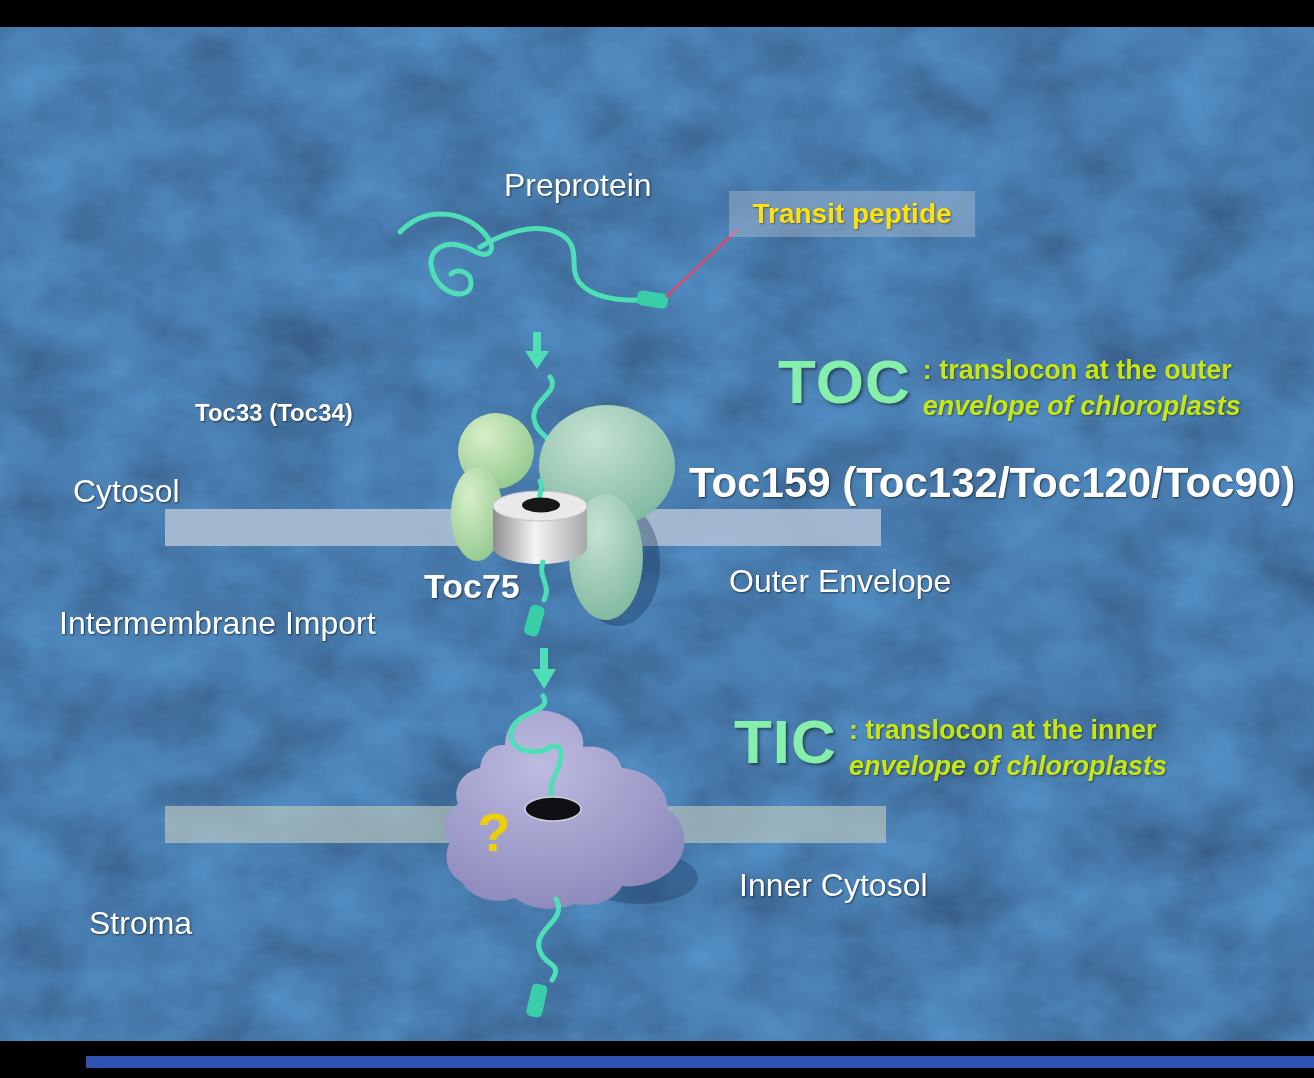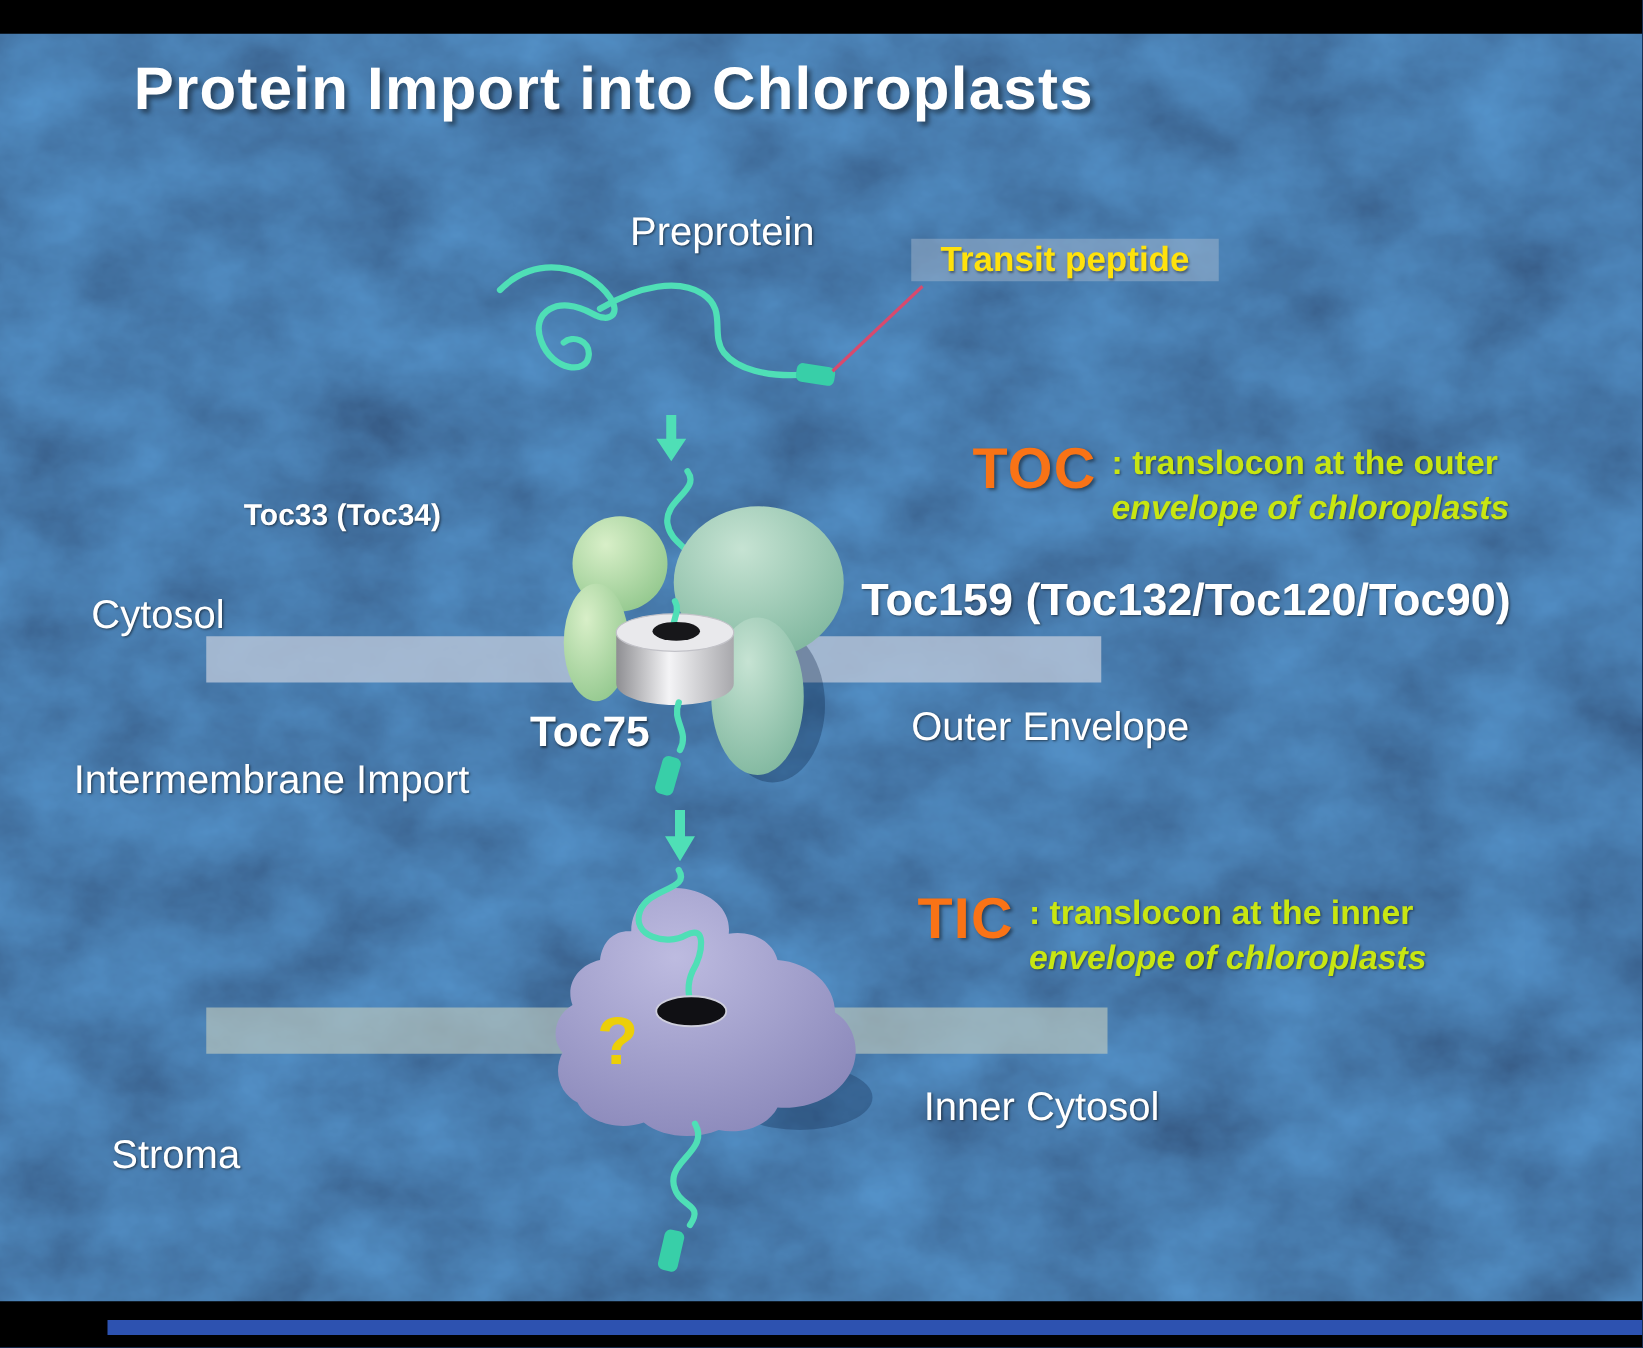--- a/index.html
+++ b/index.html
@@ -19,29 +19,29 @@
     font-size:32px; white-space:nowrap;
     text-shadow:1px 1px 2px rgba(0,0,0,.55);
   }
   .b { font-weight:bold; }
   .page-title {
     position:absolute; left:107px; top:44px; z-index:6;
     color:#ffffff; font-size:48px; font-weight:bold; letter-spacing:1px;
     white-space:nowrap; text-shadow:3px 3px 4px rgba(0,0,0,.45);
   }
   .tp-box {
-    position:absolute; left:729px; top:191px; width:246px; height:34px; z-index:4;
+    position:absolute; left:729px; top:191px; width:246px; height:46px; z-index:4;
     background:rgba(173,189,209,.45);
     display:flex; align-items:center; justify-content:center;
     color:#ffe20c; font-size:28px; font-weight:bold;
     text-shadow:1px 1px 2px rgba(0,0,0,.4);
   }
   .abbr-block { position:absolute; z-index:4; display:flex; align-items:flex-start; white-space:nowrap; }
   .abbr {
-    font-size:46px; font-weight:bold; color:#f97316; line-height:1;
+    font-size:62px; font-weight:bold; color:#86efac; line-height:1;
     letter-spacing:1px; text-shadow:2px 2px 3px rgba(0,0,0,.45);
   }
   .abbr-desc {
     margin-left:12px; margin-top:1px;
     font-size:27px; font-weight:bold; color:#c8e612; line-height:36px;
     text-shadow:1px 1px 2px rgba(0,0,0,.45);
   }
   .abbr-desc .l2 { text-align:center;font-style:italic; }
   .strand { fill:none; stroke:#4fdfb6; stroke-width:5; stroke-linecap:round; }
 </style>
@@ -124,39 +124,38 @@
       <path d="M 505 745 C 505 722 525 707 548 711 C 571 715 585 729 583 747 C 600 744 618 752 622 768 C 648 770 668 788 668 810 C 685 820 690 845 678 862 C 668 878 645 888 622 886 C 615 900 595 908 575 904 C 555 912 530 910 515 898 C 495 905 470 898 462 882 C 448 875 442 858 450 842 C 440 830 444 812 458 804 C 452 788 462 772 480 768 C 482 752 492 744 505 745 Z" fill="url(#gPurple)"></path>
     </g>
     <path class="strand" d="M 543 696 C 553 712 519 710 512 729 C 505 749 533 757 549 748 C 566 739 562 763 554 777 C 549 788 551 797 553 805"></path>
     <ellipse cx="553" cy="809" rx="28" ry="12" fill="#101014" stroke="#cfcfdd" stroke-width="1.5"></ellipse>
     <text x="494" y="851" text-anchor="middle" font-size="54" font-weight="bold" fill="#eccf08" font-family="Liberation Sans, sans-serif">?</text>
 
     <path class="strand" d="M 556 899 C 568 920 535 928 539 948 C 543 967 564 962 552 980"></path>
     <rect x="529" y="984" width="16" height="33" rx="5" transform="rotate(13 537 1000)" fill="#38cfa8"></rect>
   </svg>
 
-  <div class="page-title">Protein Import into Chloroplasts</div>
 
   <div class="lbl" style="left:504px; top:167px;">Preprotein</div>
 
   <div class="tp-box">
     <span>Transit peptide</span>
   </div>
 
   <div class="abbr-block" style="left:778px; top:351px;">
     <span class="abbr">TOC</span>
     <span class="abbr-desc">
       <div class="l1">: translocon at the outer</div>
       <div class="l2">envelope of chloroplasts</div>
     </span>
   </div>
 
   <div class="lbl b" style="left:195px; top:399px; font-size:24px;">Toc33 (Toc34)</div>
   <div class="lbl" style="left:73px; top:473px;">Cytosol</div>
-  <div class="lbl b" style="left:689px; top:459px; font-size:36px;">Toc159 (Toc132/Toc120/Toc90)</div>
+  <div class="lbl b" style="left:689px; top:459px; font-size:42px;">Toc159 (Toc132/Toc120/Toc90)</div>
   <div class="lbl b" style="left:424px; top:567px; font-size:34px;">Toc75</div>
   <div class="lbl" style="left:729px; top:563px;">Outer Envelope</div>
   <div class="lbl" style="left:59px; top:605px;">Intermembrane Import</div>
 
   <div class="abbr-block" style="left:734px; top:711px;">
     <span class="abbr">TIC</span>
     <span class="abbr-desc">
       <div class="l1">: translocon at the inner</div>
       <div class="l2">envelope of chloroplasts</div>
     </span>

